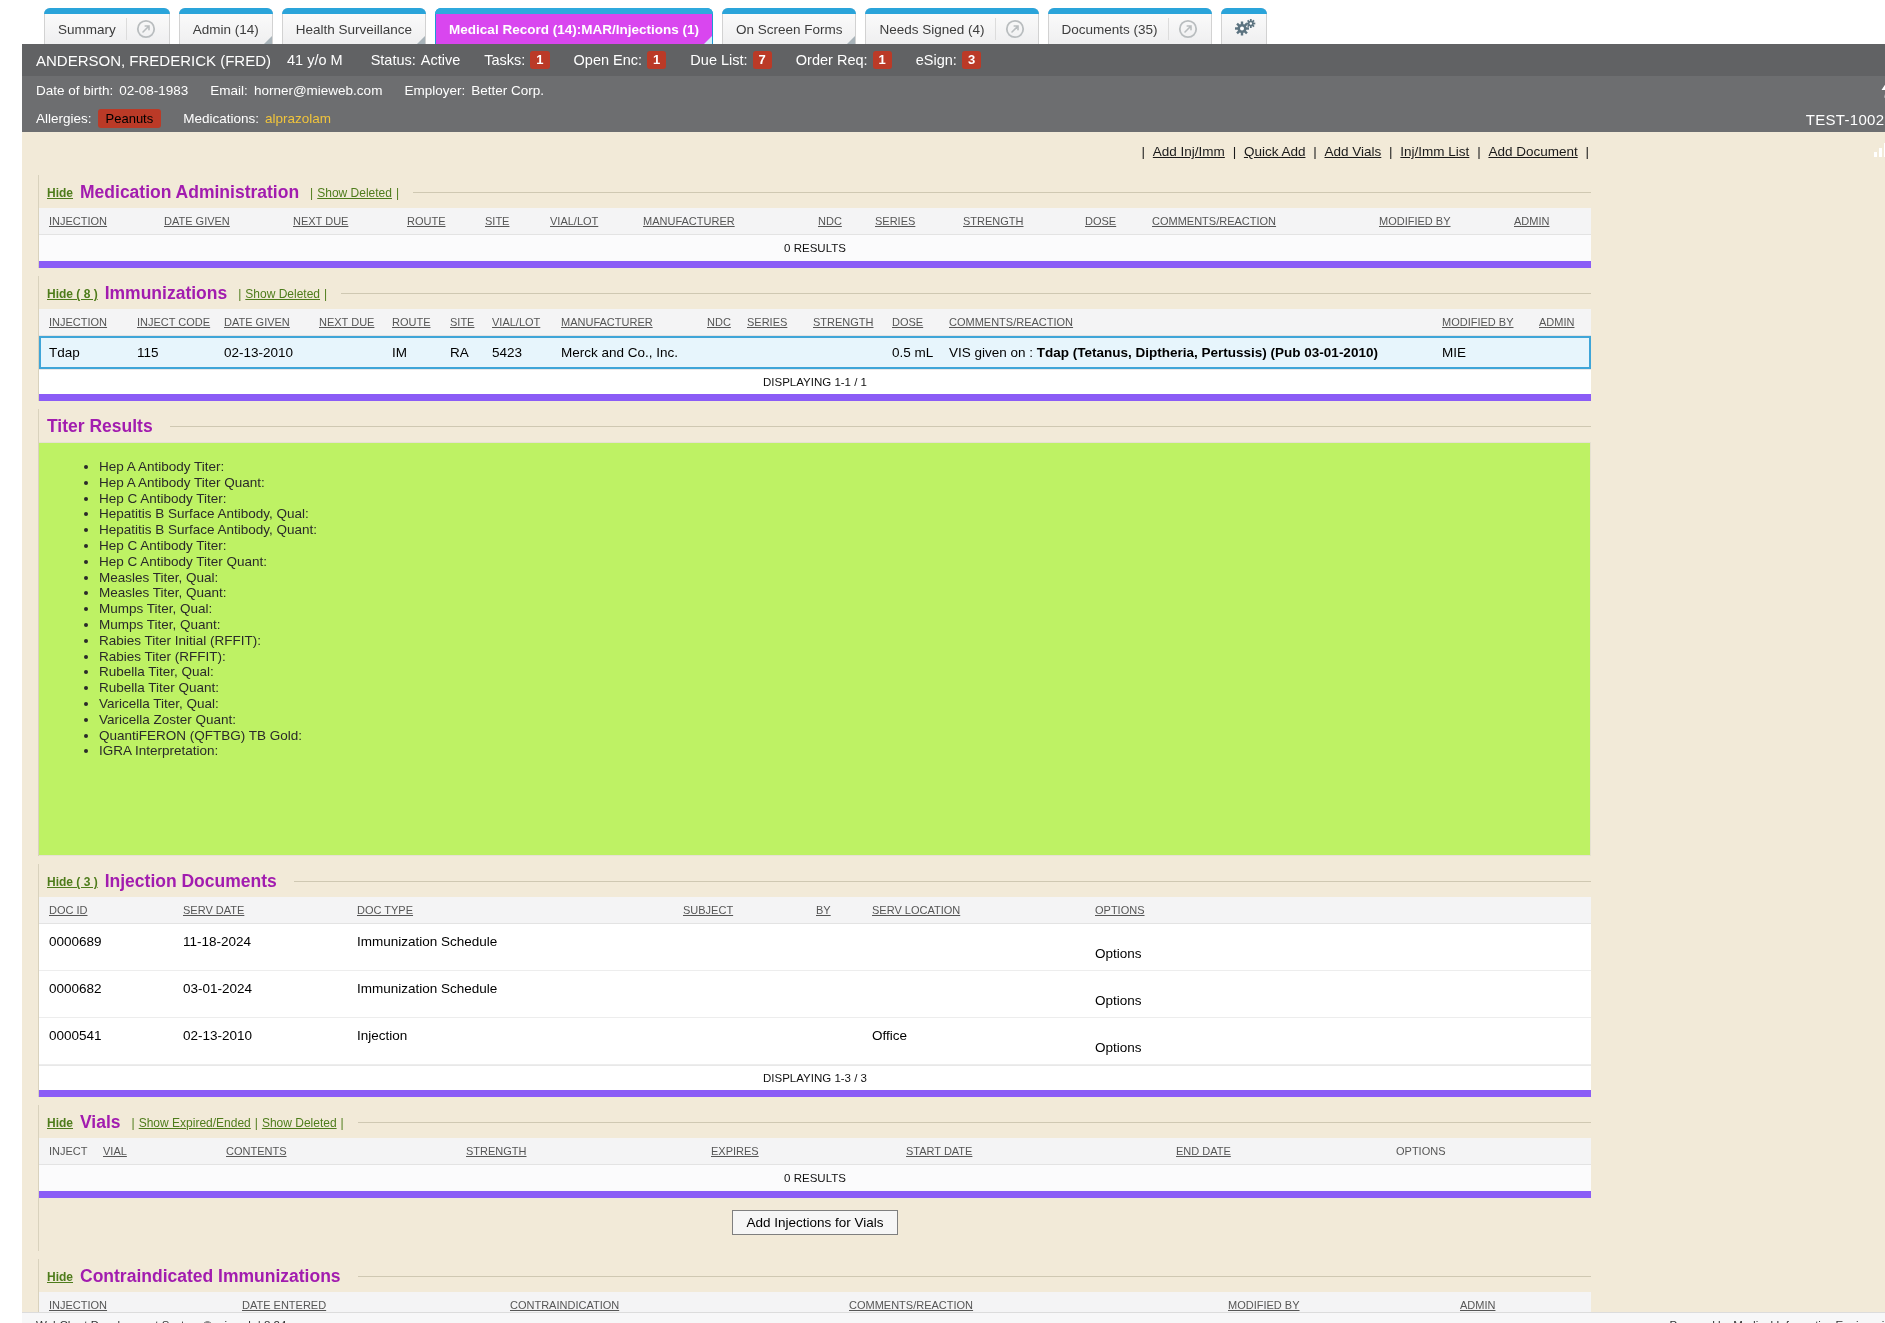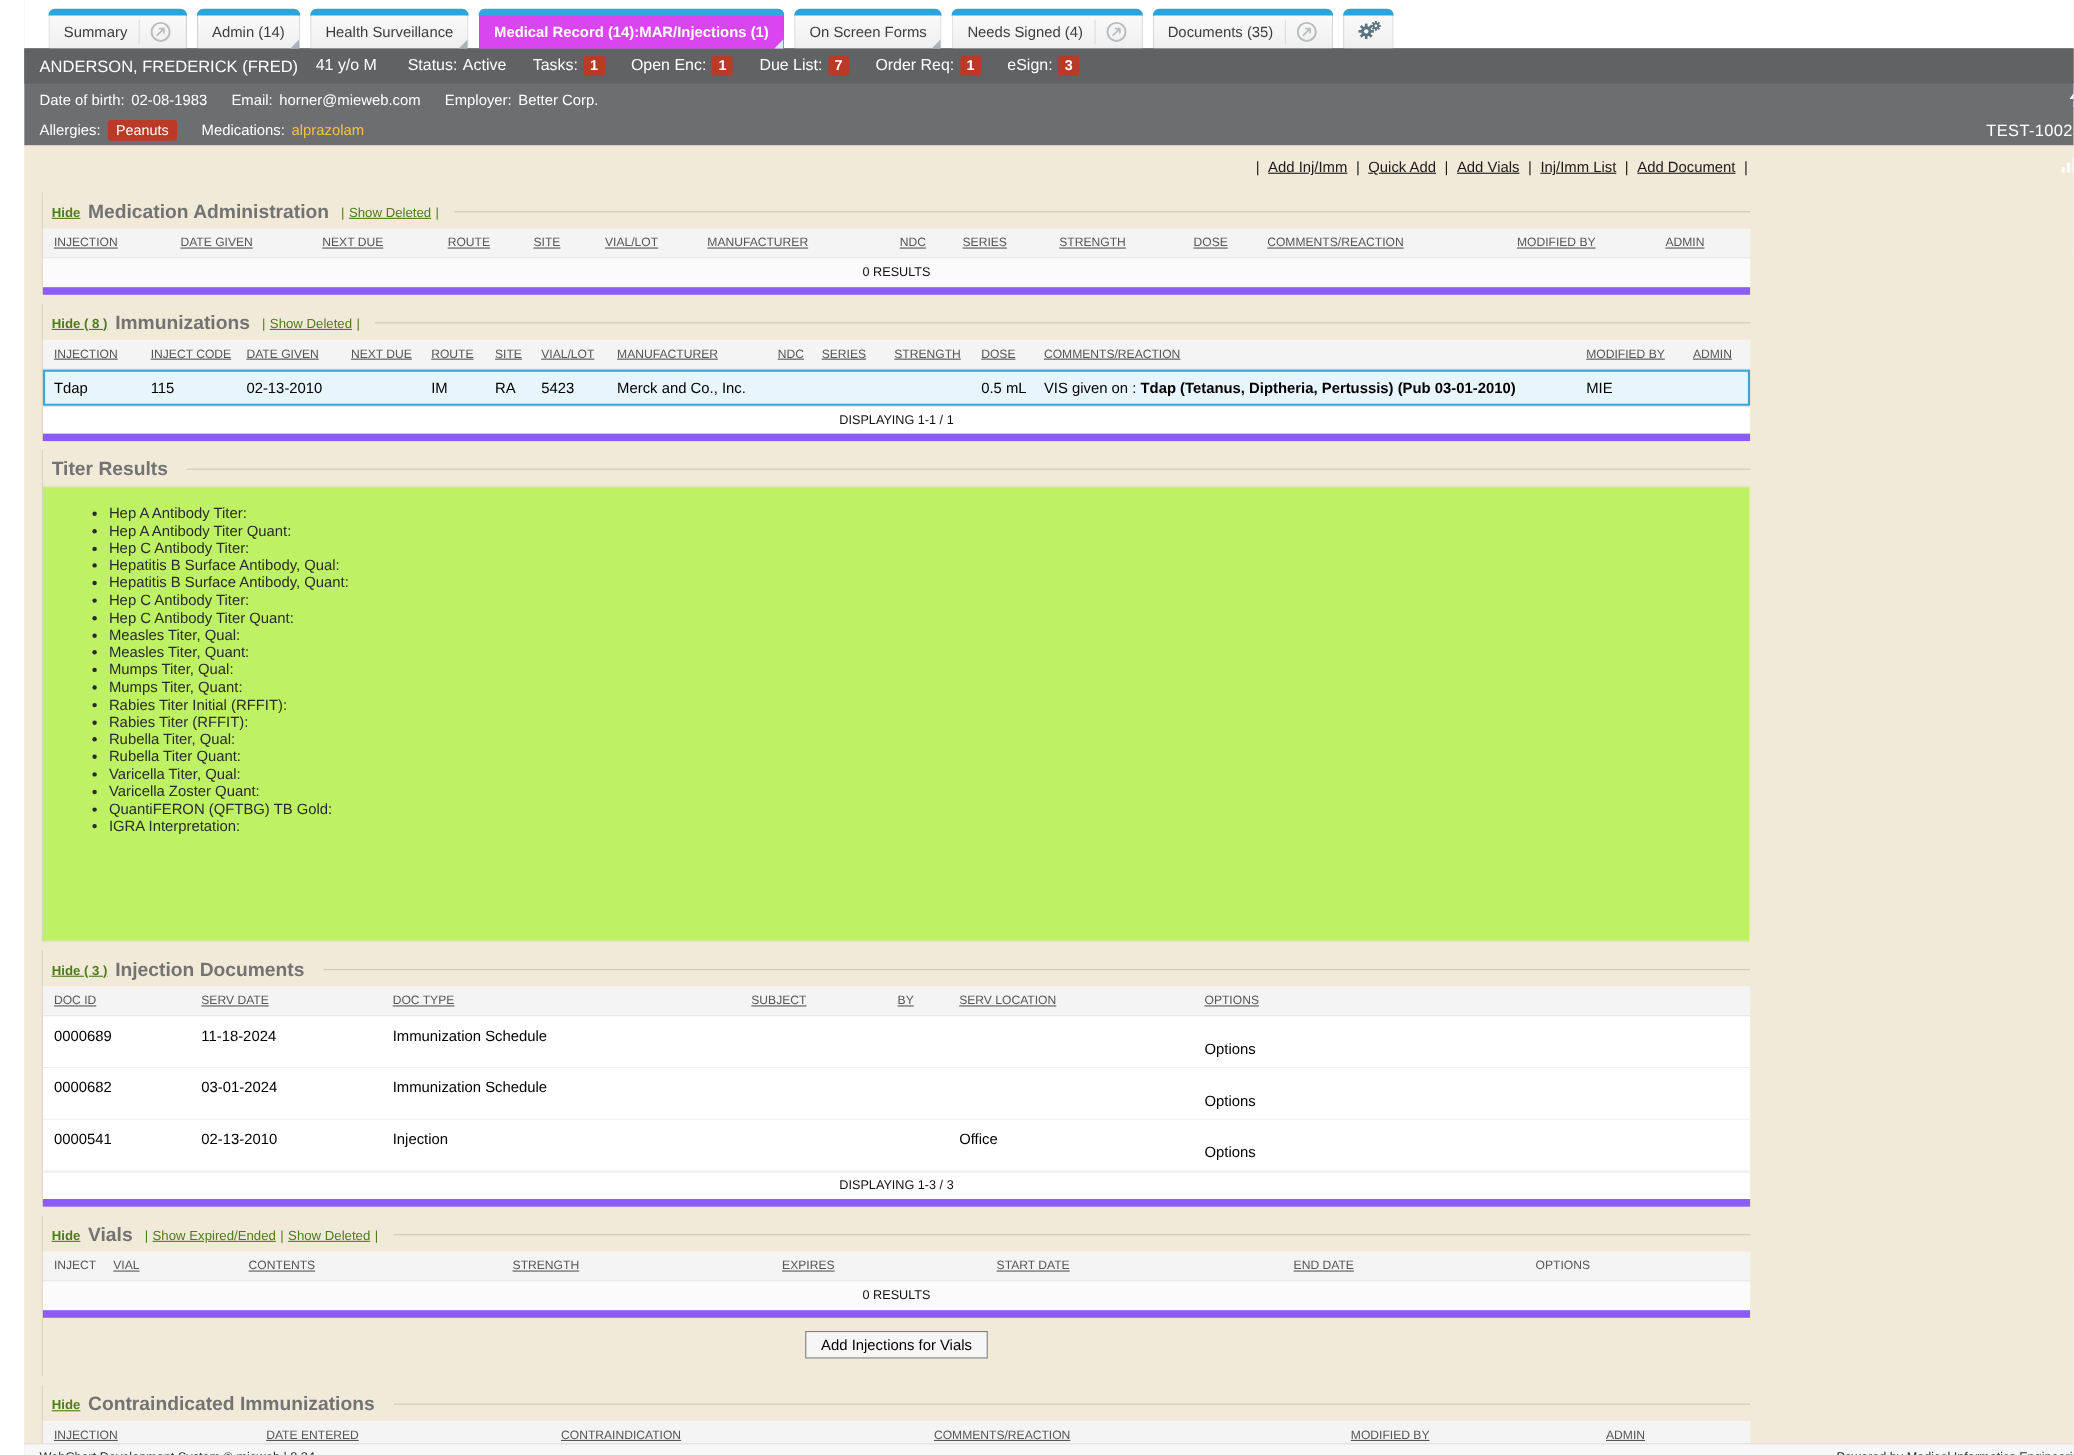--- a/index.html
+++ b/index.html
@@ -26,33 +26,33 @@
   .page-sex{margin-right:28px;}
   .plab{color:#ffffff;margin-right:5px;}
   .pitem{display:flex;align-items:center;margin-right:24px;}
   .badge{background:#bb3a27;color:#fff;font-weight:bold;font-size:13px;padding:1px 6px;border-radius:3px;line-height:16px;}
   .pright{margin-left:auto;display:flex;align-items:flex-end;gap:13px;flex-direction:column;}
   .vsep{width:1px;height:16px;background:#9b9c9e;}
   .chartid{font-size:15px;letter-spacing:0.3px;}
   .prow2,.prow3{display:flex;align-items:center;padding:3px 14px;font-size:13.5px;height:22px;}
   .prow2 .plab,.prow3 .plab{margin-right:6px;}
   .pgap{width:22px;}
-  .allergy-badge{background:#bb3a27;color:#ffffff;font-size:13px;padding:2px 8px;border-radius:3px;text-align:right;}
+  .allergy-badge{background:#bb3a27;color:#000000;font-size:13px;padding:2px 8px;border-radius:3px;text-align:right;}
   .meds{color:#f0c43c;}
 
   
   .content{width:1553px;padding:0 0 0 16px;}
   .actions{text-align:right;font-size:13.5px;color:#1a1a1a;padding:12px 2px 16px 0;}
   .actions a{color:#1a1a1a;text-decoration:underline;margin:0 4px;cursor:pointer;}
   .actions .pipe{color:#1a1a1a;}
 
   .section{border-left:1px solid #d9d2bd;margin-bottom:8px;}
   .legend{display:flex;align-items:center;padding:7px 0 5px 8px;}
   .legend .hide{color:#4e7c1b;font-weight:bold;font-size:12px;text-decoration:underline;margin-right:7px;cursor:pointer;}
-  .legend .title{color:#737373;font-weight:bold;font-size:17.5px;margin-right:7px;white-space:nowrap;}
+  .legend .title{color:#a21caf;font-weight:bold;font-size:17.5px;margin-right:7px;white-space:nowrap;}
   .legend .pipe{color:#4e7c1b;font-size:12px;margin:0 4px;}
   .legend .slink{color:#4e7c1b;font-size:12px;text-decoration:underline;cursor:pointer;white-space:nowrap;}
   .legend .rule{flex:1;border-top:1px solid #cfc8b2;margin-left:10px;}
 
   .tbl{background:#ffffff;border-bottom:7px solid #8b5cf6;}
   .thead{display:flex;background:#f4f4f5;border-bottom:1px solid #e3e3e3;padding:7px 0 7px 10px;box-sizing:border-box;}
   .th{font-size:11px;color:#565656;text-decoration:underline;cursor:pointer;white-space:nowrap;display:block;box-sizing:border-box;}
   .th.nosort{text-decoration:none;cursor:default;}
   .cell{box-sizing:border-box;padding-right:6px;white-space:nowrap;overflow:hidden;}
   .result-row{background:#fbfbfc;text-align:center;font-size:11.5px;padding:7px 0;color:#111;}

